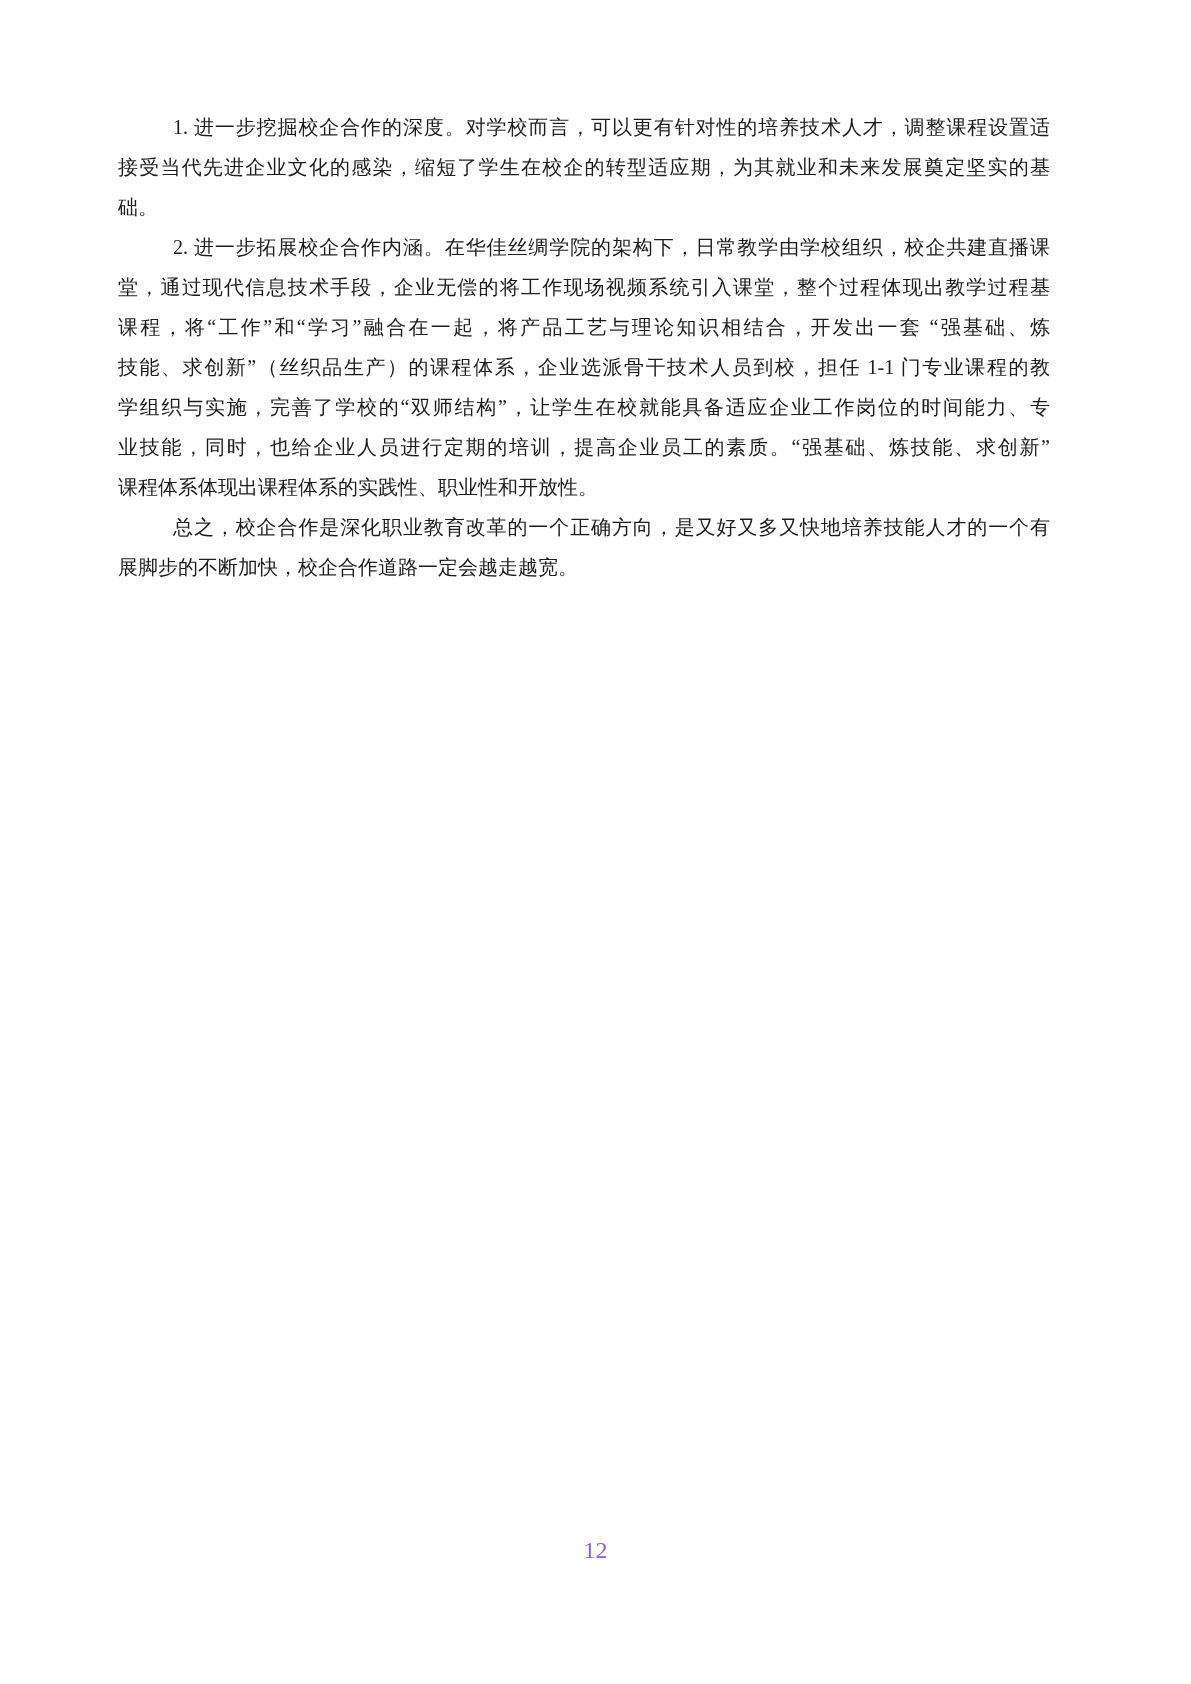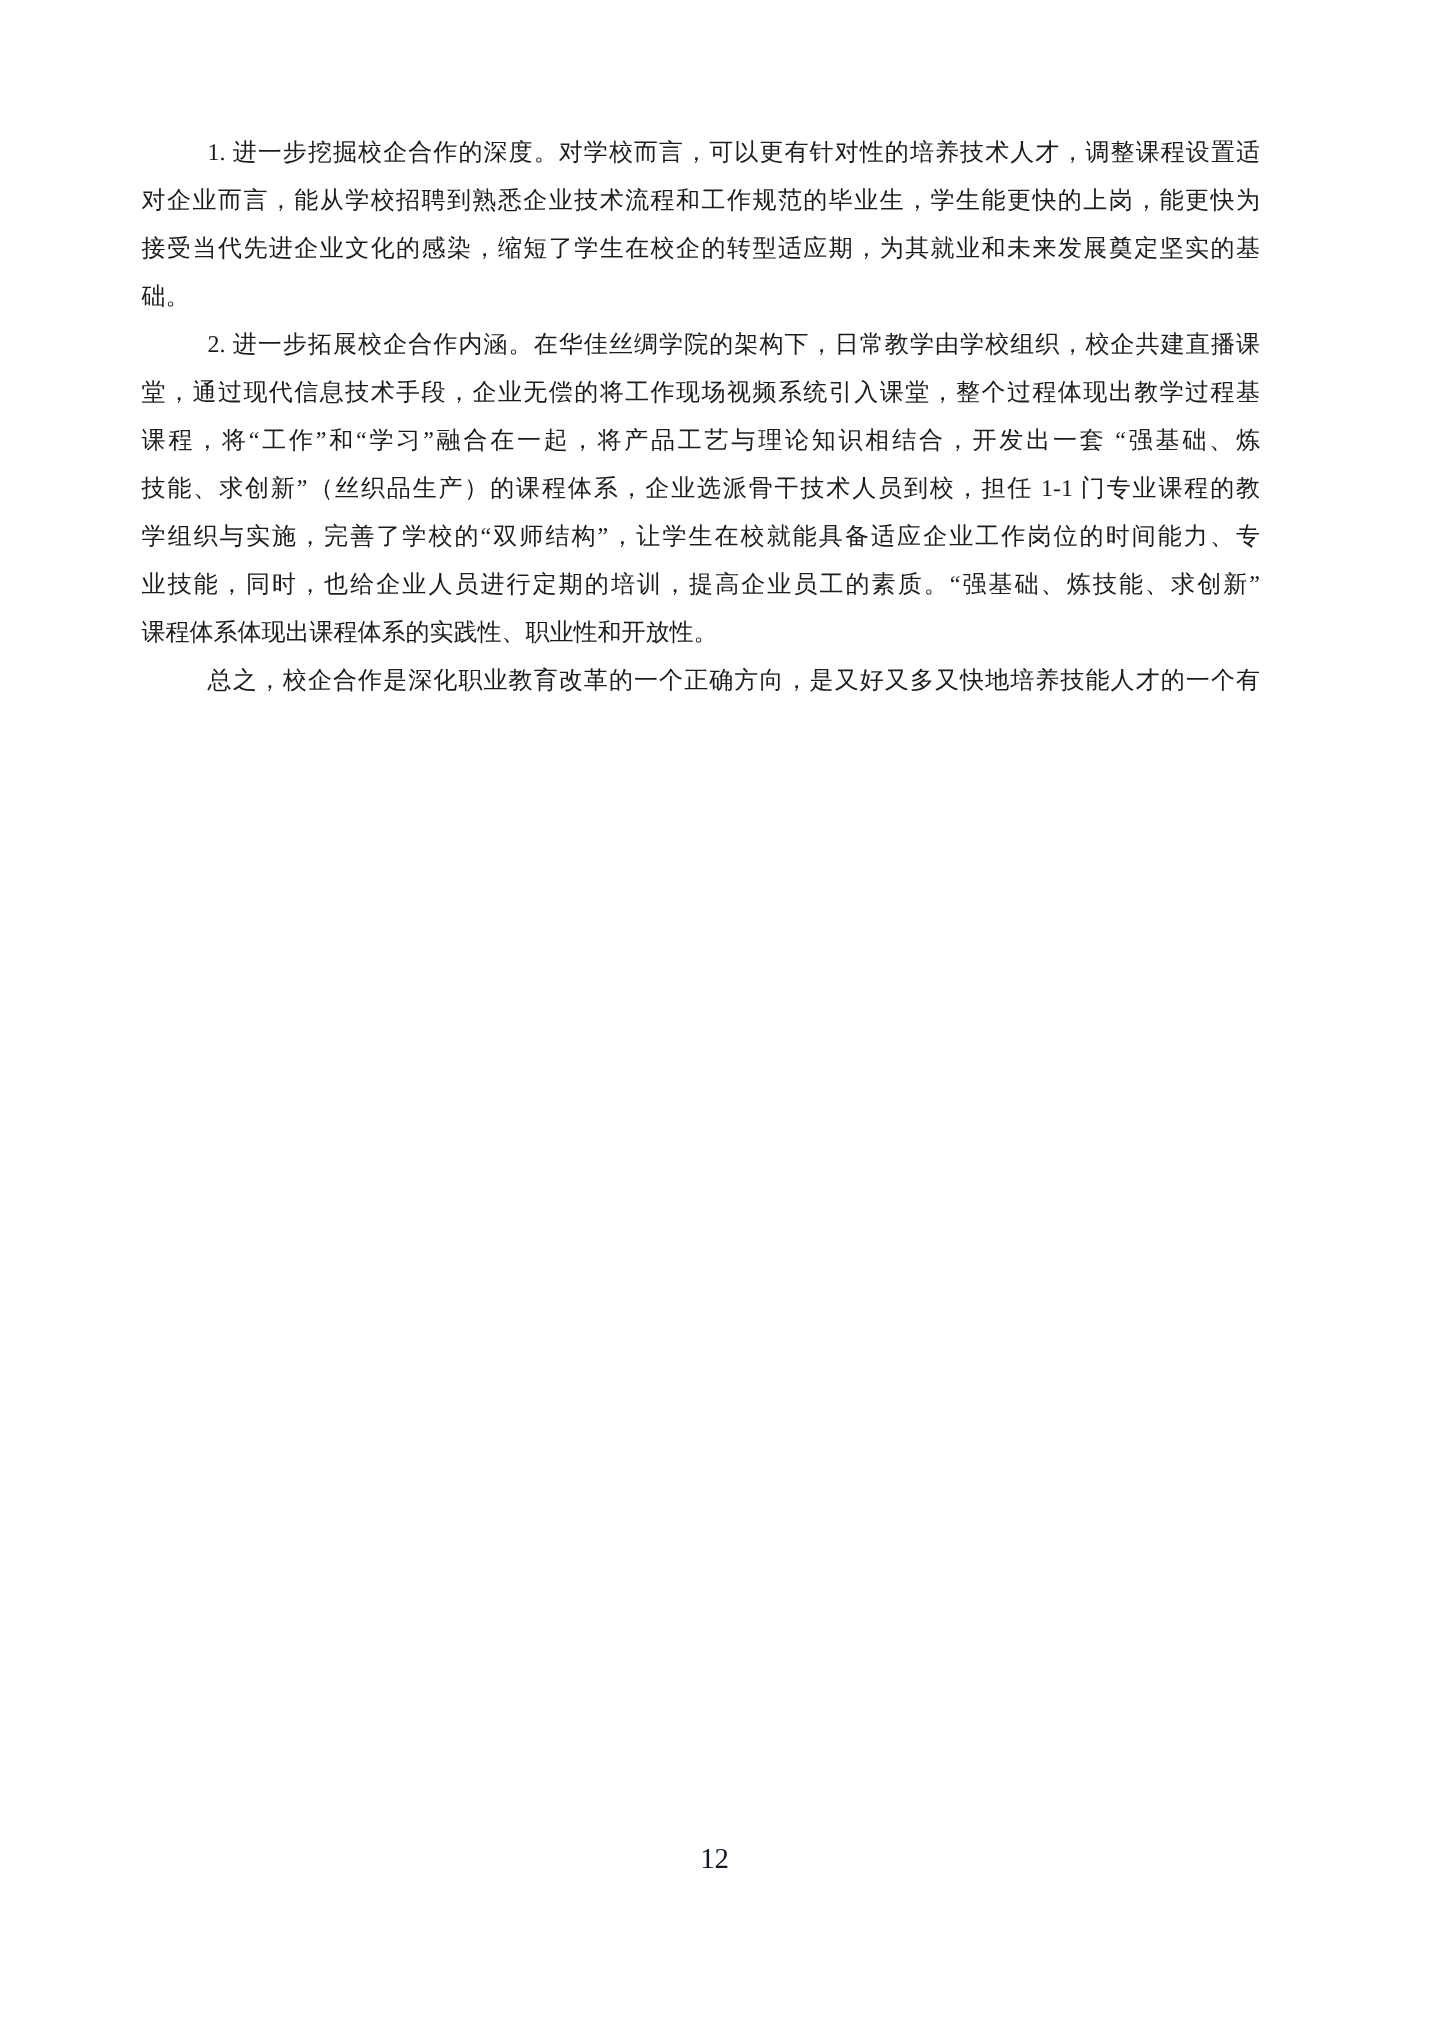--- a/index.html
+++ b/index.html
@@ -49,46 +49,46 @@
     text-align-last: left;
   }
   .page-number {
     position: absolute;
     left: 0;
     top: 1536px;
     width: 100%;
     text-align: center;
     font-size: 24px;
     line-height: 28px;
-    color: #0f172a;
+    color: #8b5cf6;
   }
 </style>
 </head>
 <body>
 
 <div class="page">
   <main class="content">
 
     <section class="paragraph">
       <div class="line first">1. 进一步挖掘校企合作的深度。对学校而言，可以更有针对性的培养技术人才，调整课程设置适</div>
-      <div class="line">对企业而言，能从学校招聘到熟悉企业技术流程和工作规范的毕业生，学生能更快的上岗，能更快为</div>
       <div class="line">接受当代先进企业文化的感染，缩短了学生在校企的转型适应期，为其就业和未来发展奠定坚实的基</div>
       <div class="line last">础。</div>
     </section>
 
     <section class="paragraph">
       <div class="line first">2. 进一步拓展校企合作内涵。在华佳丝绸学院的架构下，日常教学由学校组织，校企共建直播课</div>
       <div class="line">堂，通过现代信息技术手段，企业无偿的将工作现场视频系统引入课堂，整个过程体现出教学过程基</div>
       <div class="line">课程，将“工作”和“学习”融合在一起，将产品工艺与理论知识相结合，开发出一套 “强基础、炼</div>
       <div class="line">技能、求创新”（丝织品生产）的课程体系，企业选派骨干技术人员到校，担任 1-1 门专业课程的教</div>
       <div class="line">学组织与实施，完善了学校的“双师结构”，让学生在校就能具备适应企业工作岗位的时间能力、专</div>
       <div class="line">业技能，同时，也给企业人员进行定期的培训，提高企业员工的素质。“强基础、炼技能、求创新”</div>
       <div class="line last">课程体系体现出课程体系的实践性、职业性和开放性。</div>
     </section>
 
     <section class="paragraph">
       <div class="line first">总之，校企合作是深化职业教育改革的一个正确方向，是又好又多又快地培养技能人才的一个有</div>
+      <div class="line last">展脚步的不断加快，校企合作道路一定会越走越宽。</div>
     </section>
 
   </main>
 
   <footer class="page-number">12</footer>
 </div>
 
 </body></html>

